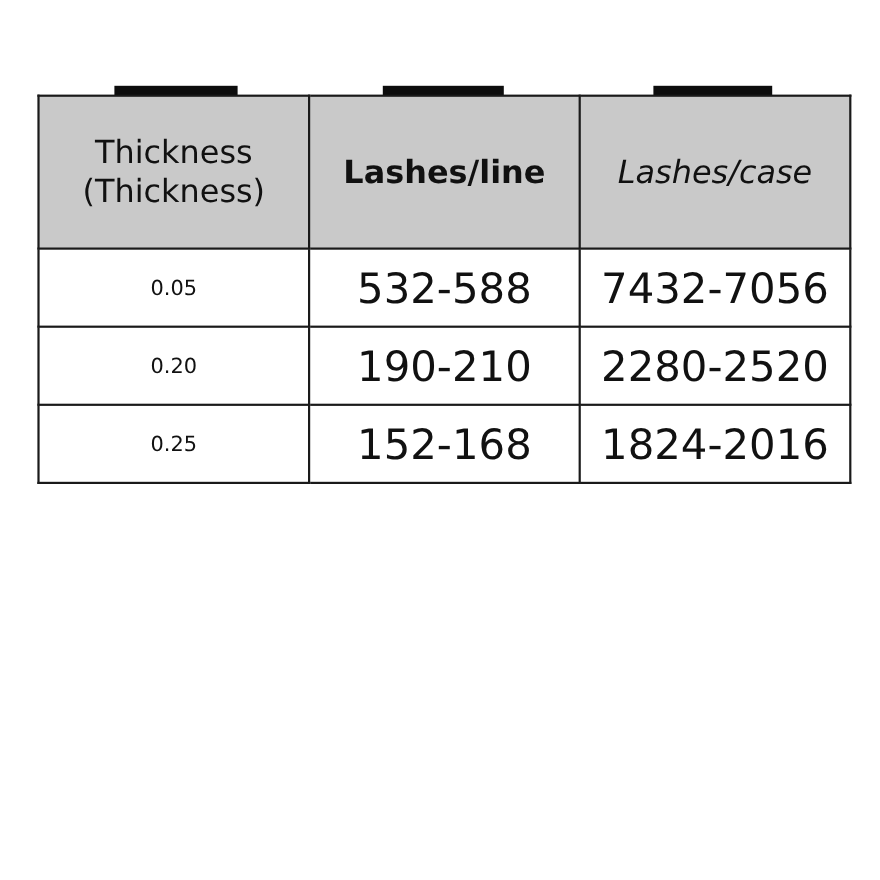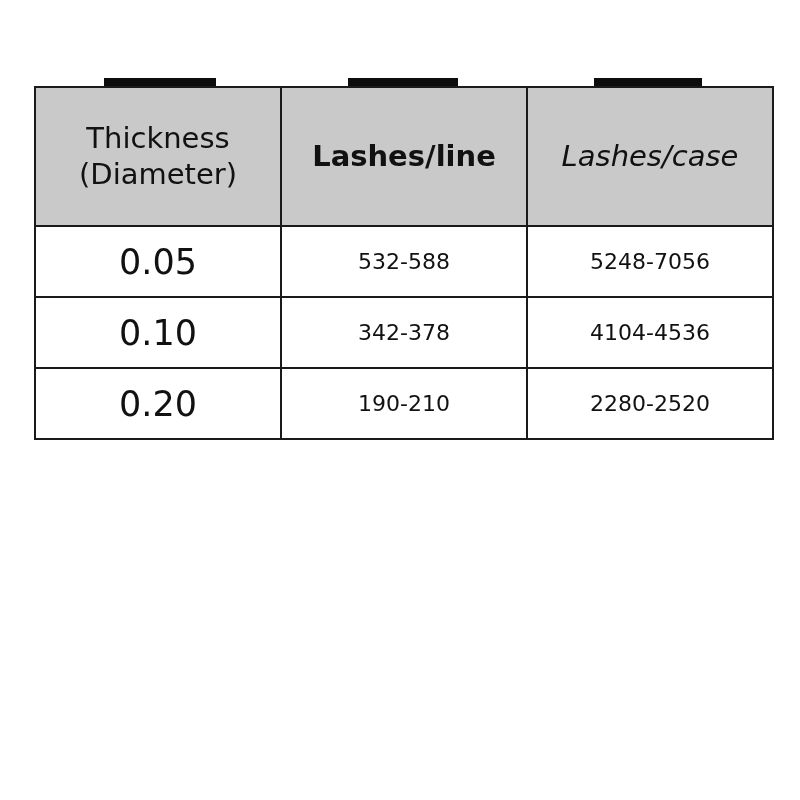--- a/index.html
+++ b/index.html
@@ -49,24 +49,24 @@
     line-height: 1.22;
   }
 
   thead th.col-thickness { width: 244px; }
   thead th.col-line      { width: 244px; font-weight: bold; }
   thead th.col-case      { width: 244px; font-style: italic; }
 
   tbody td {
     background: #ffffff;
     height: 69px;
-    font-size: 22px;
+    font-size: 38px;
   }
 
-  tbody td.c-thickness { font-size: 35px; margin-top: 48px; }
+  tbody td.c-thickness { font-size: 19px; margin-top: 48px; }
 
   .hdr-line2 { display: block; }
 
   
   .tab-marks {
     position: absolute;
     left: 34px;
     top: 78px;
     width: 732px;
     height: 10px;
@@ -92,39 +92,39 @@
     <span class="tab t2"></span>
     <span class="tab t3"></span>
   </div>
 
   <div class="table-wrap">
     <table class="spec-table">
       <thead>
         <tr>
           <th class="col-thickness">
             <span>Thickness</span>
-            <span class="hdr-line2">(Diameter)</span>
+            <span class="hdr-line2">(Thickness)</span>
           </th>
           <th class="col-line">Lashes/line</th>
           <th class="col-case">Lashes/case</th>
         </tr>
       </thead>
       <tbody>
         <tr>
           <td class="c-thickness">0.05</td>
           <td>532-588</td>
-          <td>5248-7056</td>
-        </tr>
-        <tr>
-          <td class="c-thickness">0.10</td>
-          <td>342-378</td>
-          <td>4104-4536</td>
+          <td>7432-7056</td>
         </tr>
         <tr>
           <td class="c-thickness">0.20</td>
           <td>190-210</td>
           <td>2280-2520</td>
+        </tr>
+        <tr>
+          <td class="c-thickness">0.25</td>
+          <td>152-168</td>
+          <td>1824-2016</td>
         </tr>
       </tbody>
     </table>
   </div>
 
 </div>
 
 </body></html>

